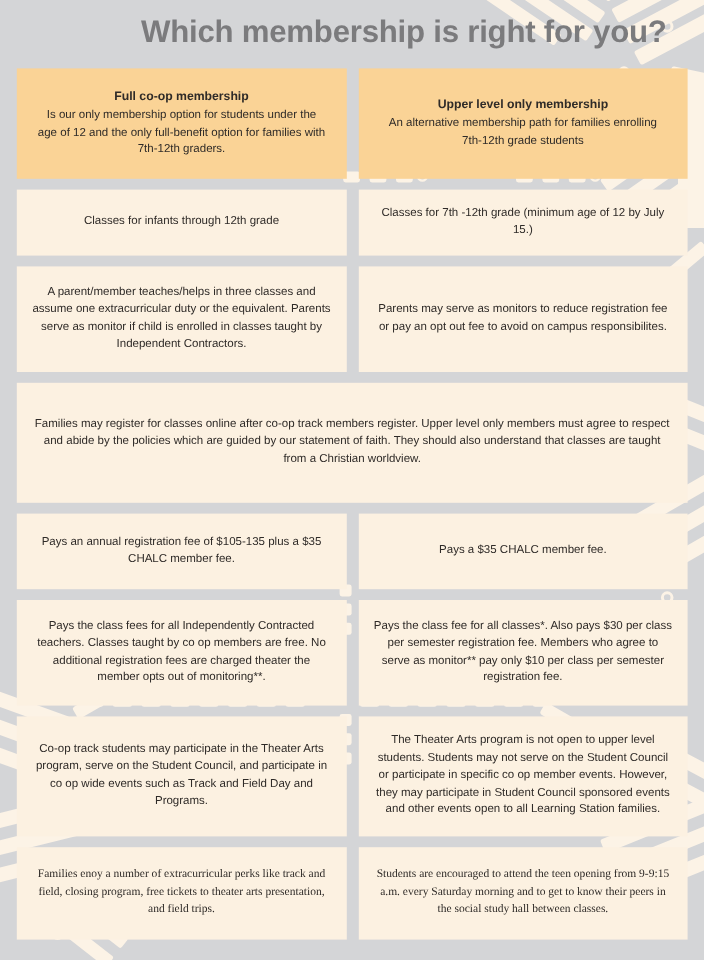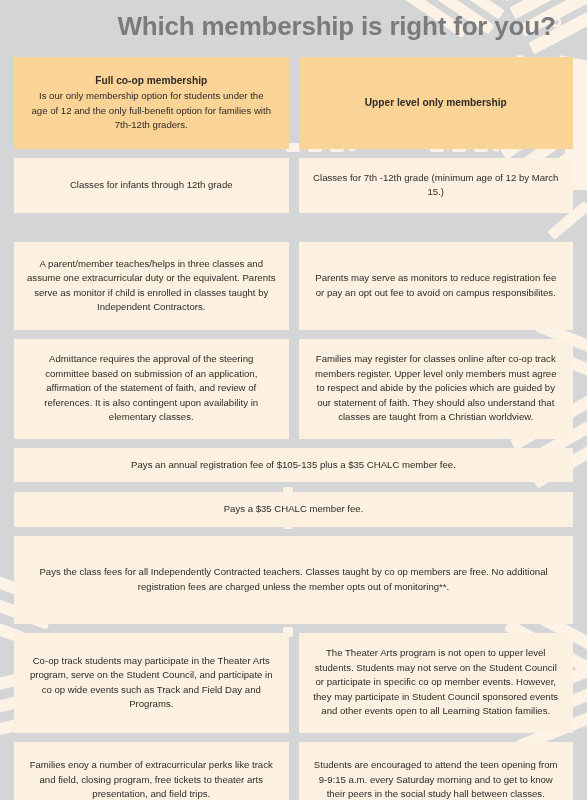--- a/index.html
+++ b/index.html
@@ -94,26 +94,26 @@
     display: block;
   }
 
   .cell-body {
     display: block;
   }
 
   
   .row-h-header { min-height: 85px; border-radius: 11px; }
   .row-h-1      { min-height: 55px; justify-content: flex-end; }
-  .row-h-2      { min-height: 88px; margin-top: 20px; }
+  .row-h-2      { min-height: 88px; }
   .row-h-3      { min-height: 100px; }
-  .row-h-4      { min-height: 63px; flex-direction: column; }
+  .row-h-4      { min-height: 63px; }
   .row-h-5      { min-height: 88px; }
   .row-h-6      { min-height: 100px; }
-  .row-h-7      { min-height: 77px; }
+  .row-h-7      { min-height: 77px; font-family: Liberation Serif, serif; }
 </style>
 </head>
 <body>
 
 <svg id="bg-decor" viewBox="0 0 587 800" xmlns="http://www.w3.org/2000/svg">
   <rect x="0" y="0" width="587" height="800" fill="#d4d5d7"></rect>
   <g fill="#fcf3e6">
 
     <g transform="translate(500,-10) rotate(-28)">
       <rect x="0" y="0" width="120" height="13" rx="2"></rect>
@@ -232,45 +232,46 @@
 
   <div class="comparison-grid">
 
     <div class="cmp-row header-row row-h-header">
       <div class="cmp-cell">
         <span class="cell-title">Full co-op membership</span>
         <span class="cell-body">Is our only membership option for students under the age of 12 and the only full-benefit option for families with 7th-12th graders.</span>
       </div>
       <div class="cmp-cell">
         <span class="cell-title">Upper level only membership</span>
+        <span class="cell-body">An alternative membership path for families enrolling 7th-12th grade students</span>
       </div>
     </div>
 
     <div class="cmp-row row-h-1">
       <div class="cmp-cell">Classes for infants through 12th grade</div>
-      <div class="cmp-cell">Classes for 7th -12th grade (minimum age of 12 by March 15.)</div>
+      <div class="cmp-cell">Classes for 7th -12th grade (minimum age of 12 by July 15.)</div>
     </div>
 
     <div class="cmp-row row-h-2">
       <div class="cmp-cell">A parent/member teaches/helps in three classes and assume one extracurricular duty or the equivalent.  Parents serve as monitor if child is enrolled in classes taught by Independent Contractors.</div>
       <div class="cmp-cell">Parents may serve as monitors to reduce registration fee or pay an opt out fee to avoid on campus responsibilites.</div>
     </div>
 
     <div class="cmp-row row-h-3">
-      <div class="cmp-cell">Admittance requires the approval of the steering committee based on submission of an application, affirmation of the statement of faith, and review of references.  It is also contingent upon availability in elementary classes.</div>
       <div class="cmp-cell">Families may register for classes online after co-op track members register.  Upper level only members must agree to respect and abide by the policies which are guided by our statement of faith.  They should also understand that classes are taught from a Christian worldview.</div>
     </div>
 
     <div class="cmp-row row-h-4">
       <div class="cmp-cell">Pays an annual registration fee of $105-135 plus a $35 CHALC member fee.</div>
       <div class="cmp-cell">Pays a $35 CHALC member fee.</div>
     </div>
 
     <div class="cmp-row row-h-5">
-      <div class="cmp-cell">Pays the class fees for all Independently Contracted teachers.  Classes taught by co op members are free.   No additional registration fees are charged unless the member opts out of monitoring**.</div>
+      <div class="cmp-cell">Pays the class fees for all Independently Contracted teachers.  Classes taught by co op members are free.   No additional registration fees are charged theater the member opts out of monitoring**.</div>
+      <div class="cmp-cell">Pays the class fee for all classes*.  Also pays $30 per class per semester registration fee.  Members who agree to serve as monitor** pay only $10 per class per semester registration fee.</div>
     </div>
 
     <div class="cmp-row row-h-6">
       <div class="cmp-cell">Co-op track students may participate in the Theater Arts program, serve on the Student Council, and participate in co op wide events such as Track and Field Day and Programs.</div>
       <div class="cmp-cell">The Theater Arts program is not open to upper level students.  Students may not serve on the Student Council or participate in specific co op member events.  However, they may participate in Student Council sponsored events and other events open to all Learning Station families.</div>
     </div>
 
     <div class="cmp-row row-h-7">
       <div class="cmp-cell">Families enoy a number of extracurricular perks like track and field, closing program, free tickets to theater arts presentation, and field trips.</div>
       <div class="cmp-cell">Students are encouraged to attend the teen opening from 9-9:15 a.m. every Saturday morning and to get to know their peers in the social study hall between classes.</div>

